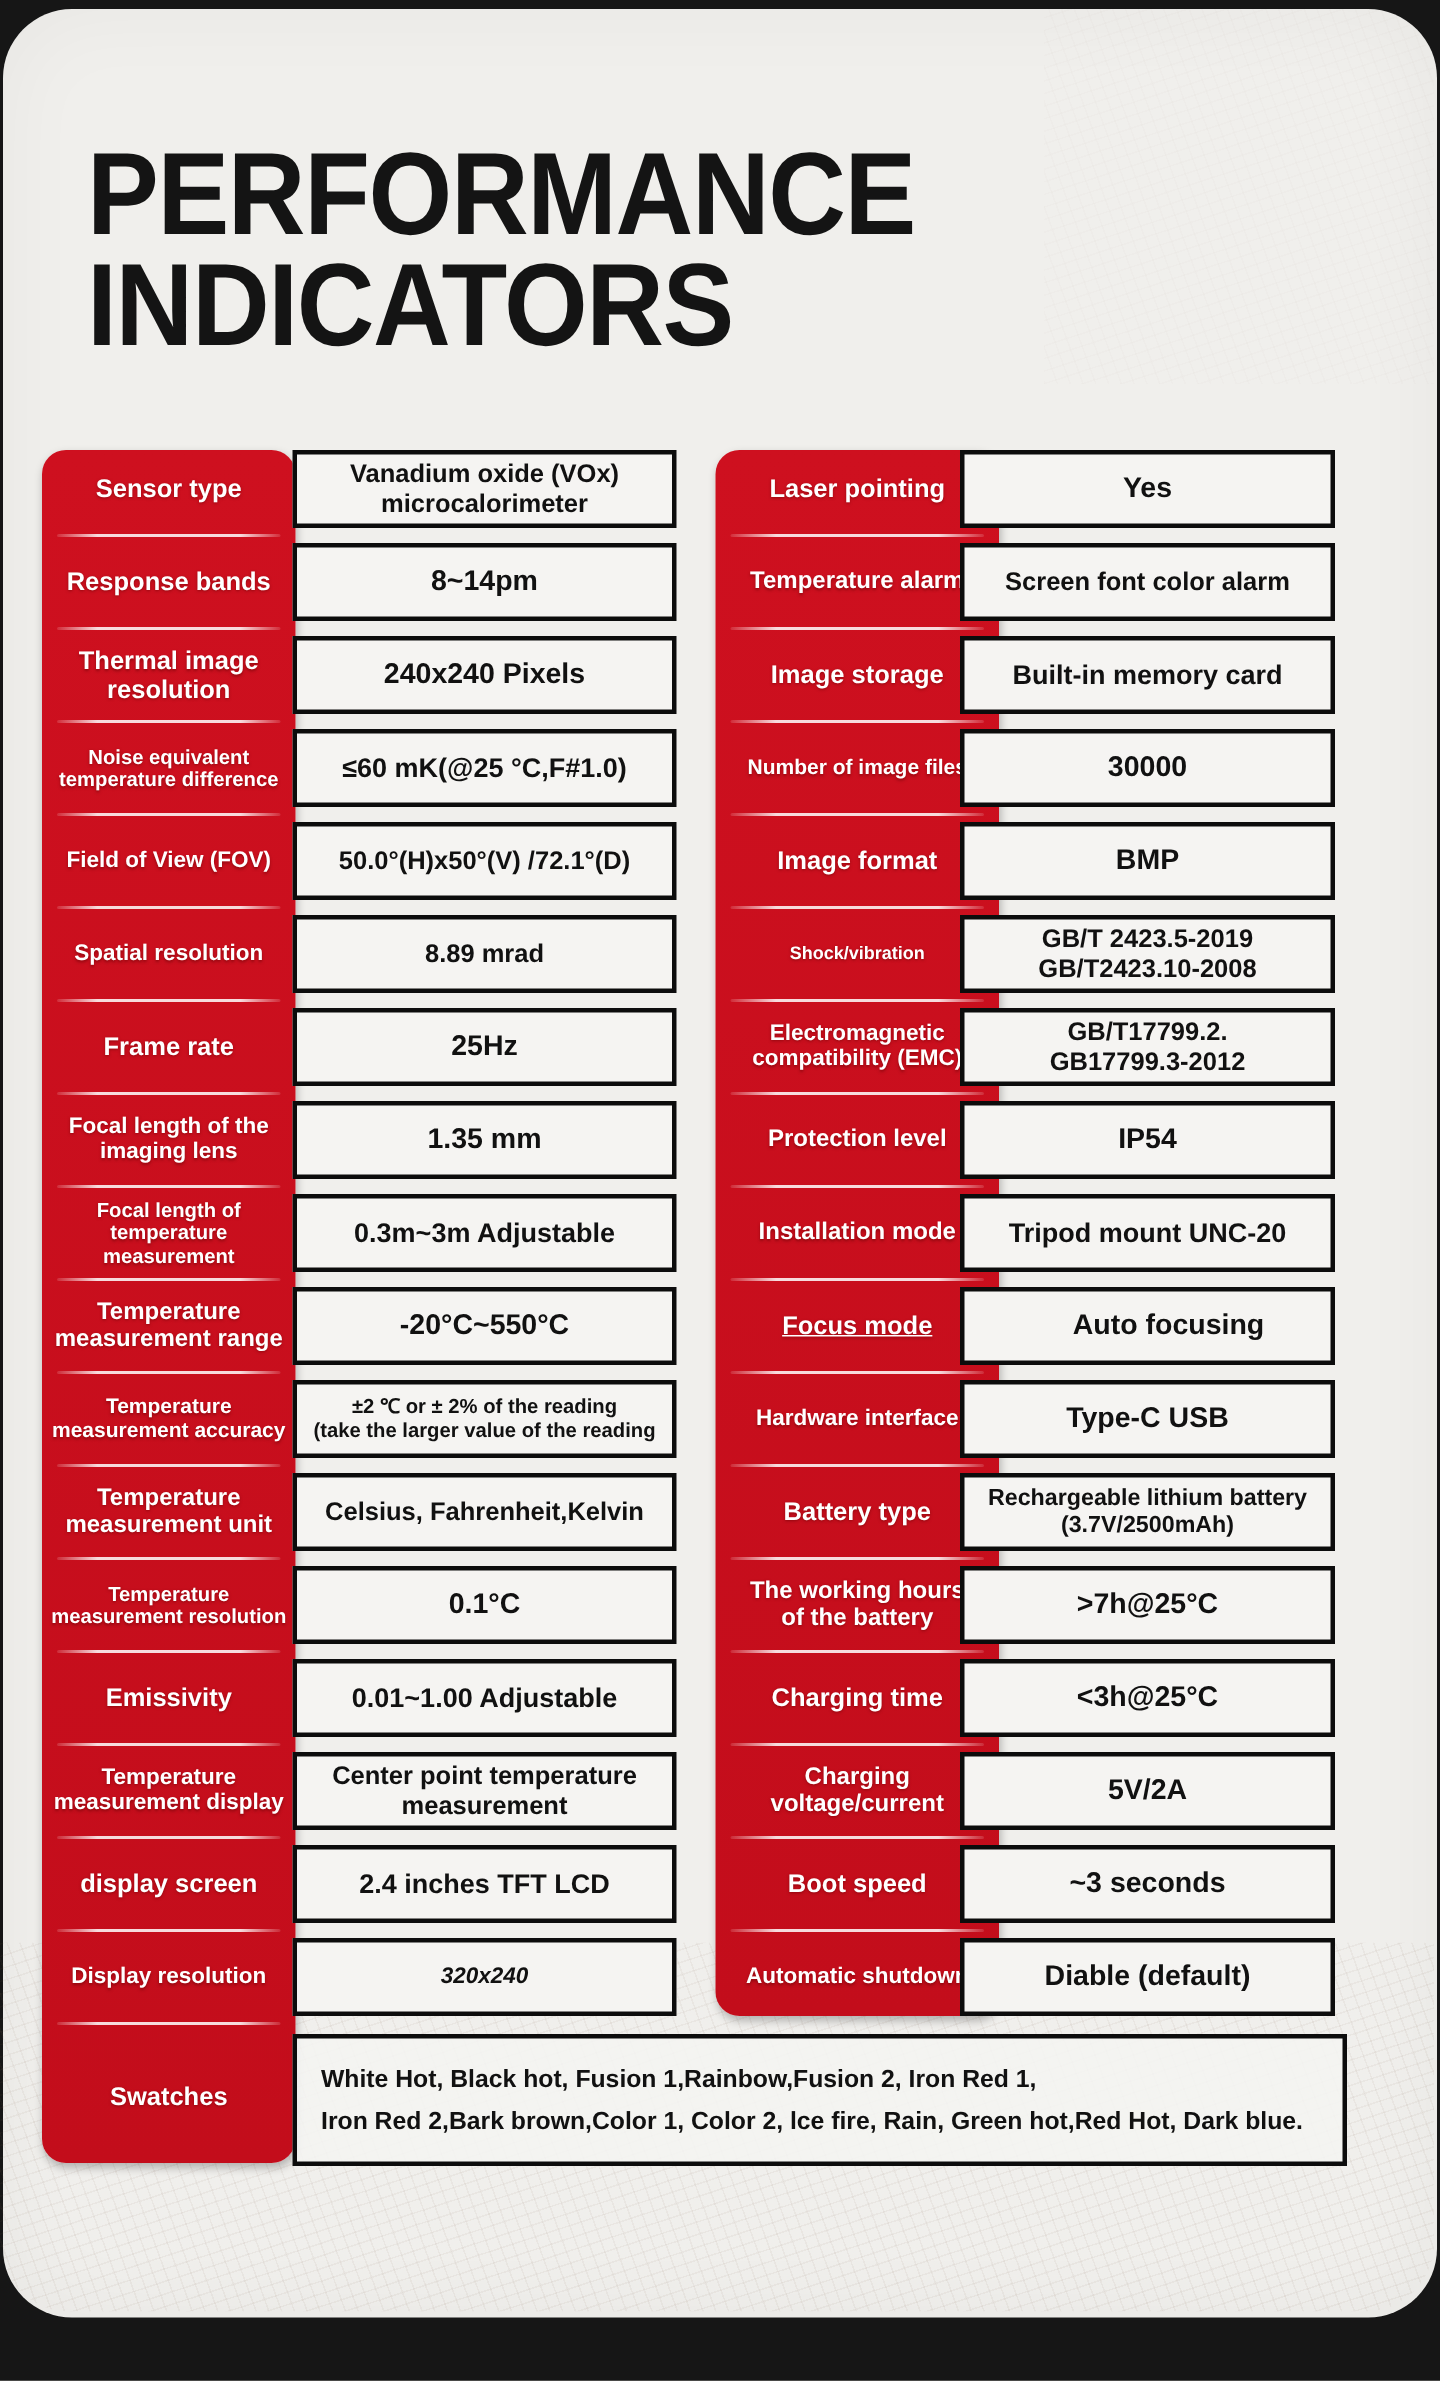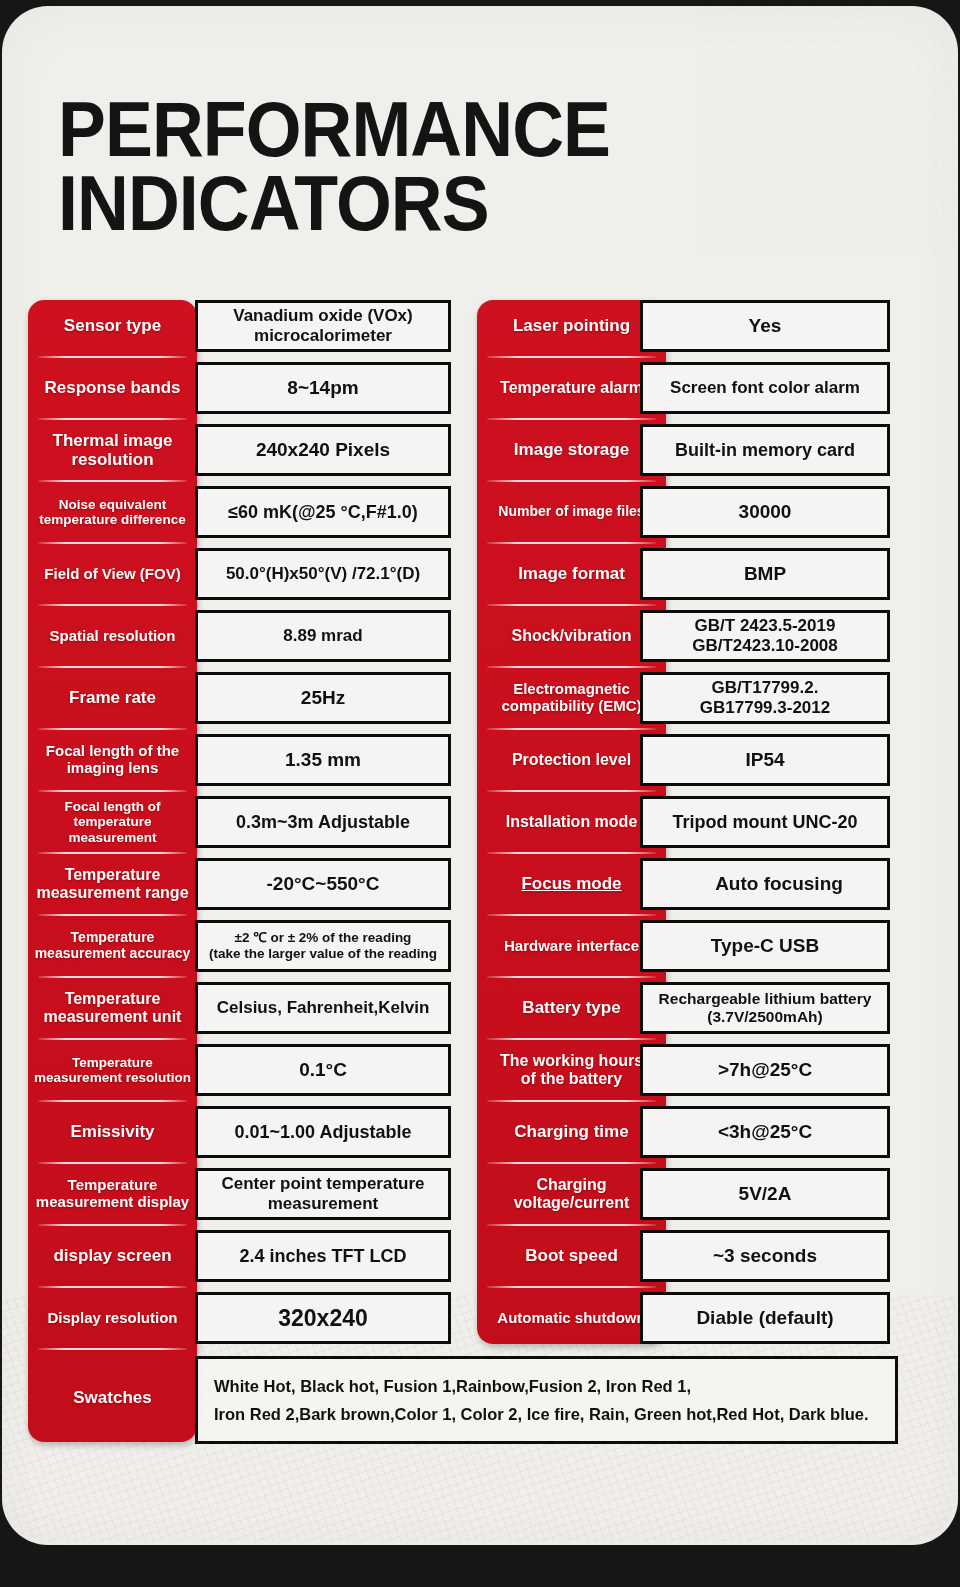--- a/index.html
+++ b/index.html
@@ -147,35 +147,35 @@
       <div class="value-cell" style="font-size: 18px;">0.3m~3m Adjustable</div>
       <div class="value-cell" style="font-size: 19px;">-20°C~550°C</div>
       <div class="value-cell" style="font-size: 13.5px;">±2 ℃ or ± 2% of the reading
 (take the larger value of the reading</div>
       <div class="value-cell" style="font-size: 17px;">Celsius, Fahrenheit,Kelvin</div>
       <div class="value-cell" style="font-size: 19px;">0.1°C</div>
       <div class="value-cell" style="font-size: 18px;">0.01~1.00 Adjustable</div>
       <div class="value-cell" style="font-size: 17px;">Center point temperature
 measurement</div>
       <div class="value-cell" style="font-size: 18px;">2.4 inches TFT LCD</div>
-      <div class="value-cell" style="font-size: 23px;">320x240</div>
+      <div class="value-cell" style="font-size: 15px; font-style: italic;">320x240</div>
     </div>
 
   <div class="label-col right-labels" id="right-labels">
       <div class="label-cell" style="font-size: 17px;">Laser pointing</div>
       <div class="divider"></div>
       <div class="label-cell" style="font-size: 16px;">Temperature alarm</div>
       <div class="divider"></div>
       <div class="label-cell" style="font-size: 17px;">Image storage</div>
       <div class="divider"></div>
       <div class="label-cell" style="font-size: 14px;">Number of image files</div>
       <div class="divider"></div>
       <div class="label-cell" style="font-size: 17px;">Image format</div>
       <div class="divider"></div>
-      <div class="label-cell" style="font-size: 16px;">Shock/vibration</div>
+      <div class="label-cell" style="font-size: 12px;">Shock/vibration</div>
       <div class="divider"></div>
       <div class="label-cell" style="font-size: 15px;">Electromagnetic
 compatibility (EMC)</div>
       <div class="divider"></div>
       <div class="label-cell" style="font-size: 16px;">Protection level</div>
       <div class="divider"></div>
       <div class="label-cell" style="font-size: 16px;">Installation mode</div>
       <div class="divider"></div>
       <div class="label-cell" style="font-size: 17px; text-decoration: underline;">Focus mode</div>
       <div class="divider"></div>

